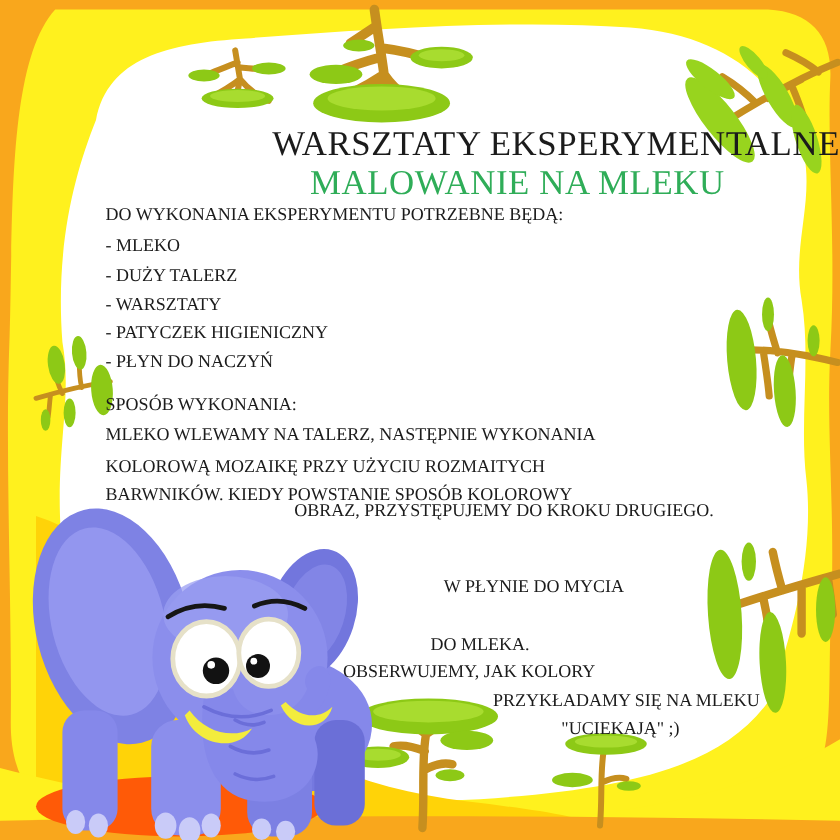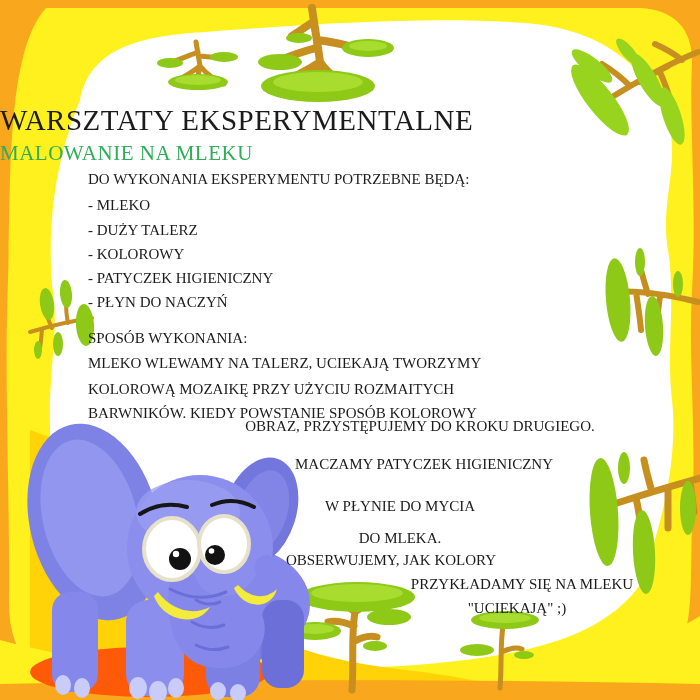--- a/index.html
+++ b/index.html
@@ -6,22 +6,22 @@
   .poster{
     position:relative;width:700px;height:700px;overflow:hidden;
     font-family:"Liberation Serif","DejaVu Serif",serif;
     background:#F9A71C;
   }
   .bg{position:absolute;left:0;top:0;width:700px;height:700px;display:block;}
   .t{
     position:absolute;white-space:nowrap;z-index:5;
     font-size:15px;line-height:24px;color:#1b1b1b;
   }
-  .title{font-size:29px;line-height:32px;left:0;width:700px;text-align:left;letter-spacing:.5px;}
-  .subtitle{font-size:21px;line-height:32px;left:0;width:604px;text-align:left;color:#2FAD58;letter-spacing:.5px;}
+  .title{font-size:29px;line-height:32px;left:0;width:700px;text-align:right;letter-spacing:.5px;}
+  .subtitle{font-size:29px;line-height:32px;left:0;width:604px;text-align:right;color:#2FAD58;letter-spacing:.5px;}
   .ctr{text-align:center;}
 </style>
 </head>
 <body>
 
 <div class="poster">
 
   <svg class="bg" viewBox="0 0 700 700" aria-hidden="true">
 
     <rect x="0" y="0" width="700" height="700" fill="#F9A71C"></rect>
@@ -154,29 +154,28 @@
       </g>
     </g>
   </svg>
 
   <div class="t title" style="top:104px;">WARSZTATY EKSPERYMENTALNE</div>
   <div class="t subtitle" style="top:137px;">MALOWANIE NA MLEKU</div>
 
   <div class="t" style="left:88px;top:167px;">DO WYKONANIA EKSPERYMENTU POTRZEBNE BĘDĄ:</div>
   <div class="t" style="left:88px;top:193px;">- MLEKO</div>
   <div class="t" style="left:88px;top:218px;">- DUŻY TALERZ</div>
-  <div class="t" style="left:88px;top:242px;">- KOLOROWY</div>
+  <div class="t" style="left:88px;top:242px;">- WARSZTATY</div>
   <div class="t" style="left:88px;top:266px;">- PATYCZEK HIGIENICZNY</div>
   <div class="t" style="left:88px;top:290px;">- PŁYN DO NACZYŃ</div>
 
   <div class="t" style="left:88px;top:326px;">SPOSÓB WYKONANIA:</div>
-  <div class="t" style="left:88px;top:351px;">MLEKO WLEWAMY NA TALERZ, UCIEKAJĄ TWORZYMY</div>
+  <div class="t" style="left:88px;top:351px;">MLEKO WLEWAMY NA TALERZ, NASTĘPNIE WYKONANIA</div>
   <div class="t" style="left:88px;top:377px;">KOLOROWĄ MOZAIKĘ PRZY UŻYCIU ROZMAITYCH</div>
   <div class="t" style="left:88px;top:401px;">BARWNIKÓW. KIEDY POWSTANIE SPOSÓB KOLOROWY</div>
   <div class="t ctr" style="left:165px;width:510px;top:414px;">OBRAZ, PRZYSTĘPUJEMY DO KROKU DRUGIEGO.</div>
-  <div class="t ctr" style="left:204px;width:440px;top:452px;">MACZAMY PATYCZEK HIGIENICZNY</div>
-  <div class="t ctr" style="left:280px;width:240px;top:494px;">W PŁYNIE DO MYCIA</div>
+  <div class="t ctr" style="left:280px;width:240px;top:477px;text-align:right;">W PŁYNIE DO MYCIA</div>
   <div class="t ctr" style="left:240px;width:302px;top:548px;">OBSERWUJEMY, JAK KOLORY</div>
   <div class="t ctr" style="left:300px;width:200px;top:526px;">DO MLEKA.</div>
   <div class="t ctr" style="left:368px;width:308px;top:572px;">PRZYKŁADAMY SIĘ NA MLEKU</div>
   <div class="t ctr" style="left:412px;width:210px;top:596px;">"UCIEKAJĄ" ;)</div>
 
 </div>
 
 </body></html>

